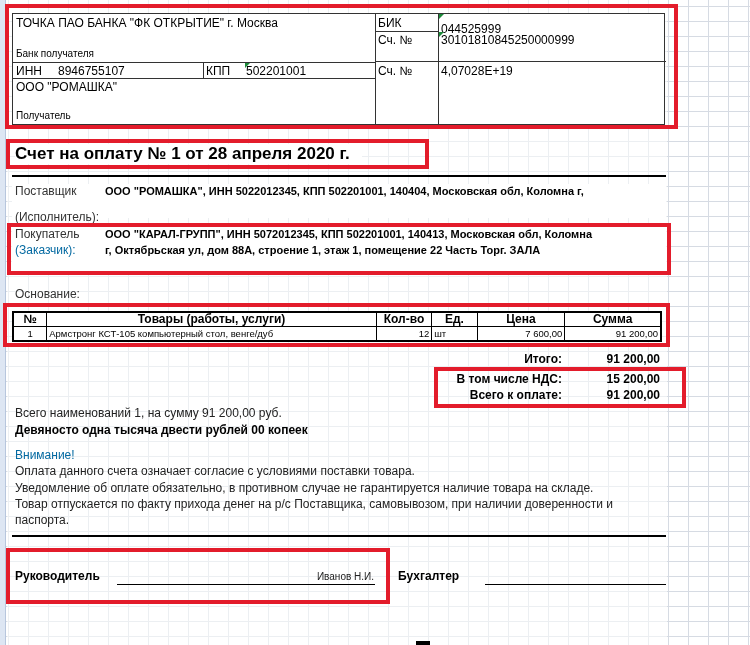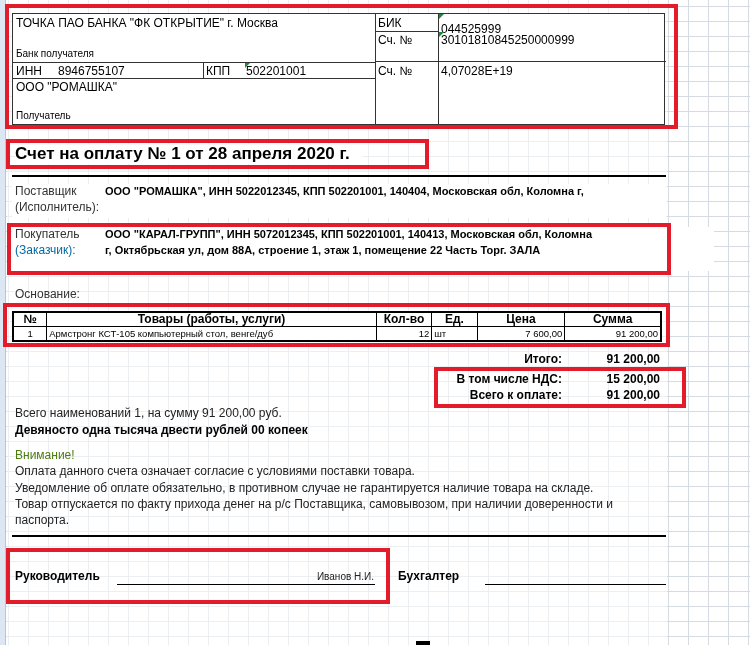--- a/index.html
+++ b/index.html
@@ -70,25 +70,25 @@
   <span class="abs t12" style="left:428px; top:50px;">4,07028E+19</span>
 </div>
 <div class="red" style="left:5px; top:4px; width:673px; height:125px;"></div>
 
 <div class="abs title" style="left:15px; top:144px; background:#fff; padding-right:12px;">Счет на оплату № 1 от 28 апреля 2020 г.</div>
 <div class="red" style="left:6px; top:139px; width:423px; height:30px;"></div>
 <div class="hr" style="left:12px; top:175px; width:654px;"></div>
 
 <div class="abs" style="left:12px; top:184px; width:654px; height:34px; background:#fff;">
   <span class="abs t12" style="left:3px; top:0px; color:#333;">Поставщик</span>
-  <span class="abs t12" style="left:3px; top:16px; color:#333;">(Исполнитель):</span>
+  <span class="abs t12" style="left:3px; top:26px; color:#333;">(Исполнитель):</span>
   <span class="abs t11 b" style="left:93px; top:1px; white-space:nowrap;">ООО "РОМАШКА", ИНН 5022012345, КПП 502201001, 140404, Московская обл, Коломна г,</span>
 </div>
 
-<div class="abs" style="left:12px; top:227px; width:654px; height:44px; background:#fff;padding-left:48px;">
+<div class="abs" style="left:12px; top:227px; width:654px; height:44px; background:#fff;">
   <span class="abs t12" style="left:3px; top:0px; color:#333;">Покупатель</span>
   <span class="abs t12" style="left:3px; top:16px; color:#0369a1;">(Заказчик):</span>
   <span class="abs t11 b" style="left:93px; top:1px; white-space:nowrap;">ООО "КАРАЛ-ГРУПП", ИНН 5072012345, КПП 502201001, 140413, Московская обл, Коломна</span>
   <span class="abs t11 b" style="left:93px; top:17px; white-space:nowrap;">г, Октябрьская ул, дом 88А, строение 1, этаж 1, помещение 22 Часть Торг. ЗАЛА</span>
 </div>
 <div class="red" style="left:7px; top:223px; width:664px; height:52px;"></div>
 
 <span class="abs t12" style="left:15px; top:287px; color:#333;">Основание:</span>
 
 <table class="items">
@@ -119,21 +119,21 @@
 <div class="abs t12 b" style="left:565px; top:352px; width:95px; text-align:right;">91 200,00</div>
 <div class="abs t12 b" style="left:420px; top:372px; width:142px; text-align:right;">В том числе НДС:</div>
 <div class="abs t12 b" style="left:565px; top:372px; width:95px; text-align:right;">15 200,00</div>
 <div class="abs t12 b" style="left:420px; top:388px; width:142px; text-align:right;">Всего к оплате:</div>
 <div class="abs t12 b" style="left:565px; top:388px; width:95px; text-align:right;">91 200,00</div>
 <div class="red" style="left:434px; top:367px; width:252px; height:41px;"></div>
 
 <div class="abs t12" style="left:15px; top:406px; color:#222;">Всего наименований 1, на сумму 91 200,00 руб.</div>
 <div class="abs t12 b" style="left:15px; top:423px;">Девяносто одна тысяча двести рублей 00 копеек</div>
 
-<div class="abs t12" style="left:15px; top:448px; color:#4d7c0f;">Внимание!</div>
+<div class="abs t12" style="left:15px; top:448px; color:#0369a1;">Внимание!</div>
 <div class="abs t12" style="left:15px; top:464px; color:#222; white-space:nowrap;">Оплата данного счета означает согласие с условиями поставки товара.</div>
 <div class="abs t12" style="left:15px; top:481px; color:#222; white-space:nowrap;">Уведомление об оплате обязательно, в противном случае не гарантируется наличие товара на складе.</div>
 <div class="abs t12" style="left:15px; top:497px; color:#222; white-space:nowrap;">Товар отпускается по факту прихода денег на р/с Поставщика, самовывозом, при наличии доверенности и</div>
 <div class="abs t12" style="left:15px; top:513px; color:#222;">паспорта.</div>
 
 <div class="hr" style="left:12px; top:535px; width:654px;"></div>
 
 <div class="abs t12 b" style="left:15px; top:569px;">Руководитель</div>
 <div class="uline" style="left:117px; top:584px; width:258px;"></div>
 <div class="abs t10" style="left:250px; top:571px; width:124px; text-align:right; color:#222;">Иванов Н.И.</div>

